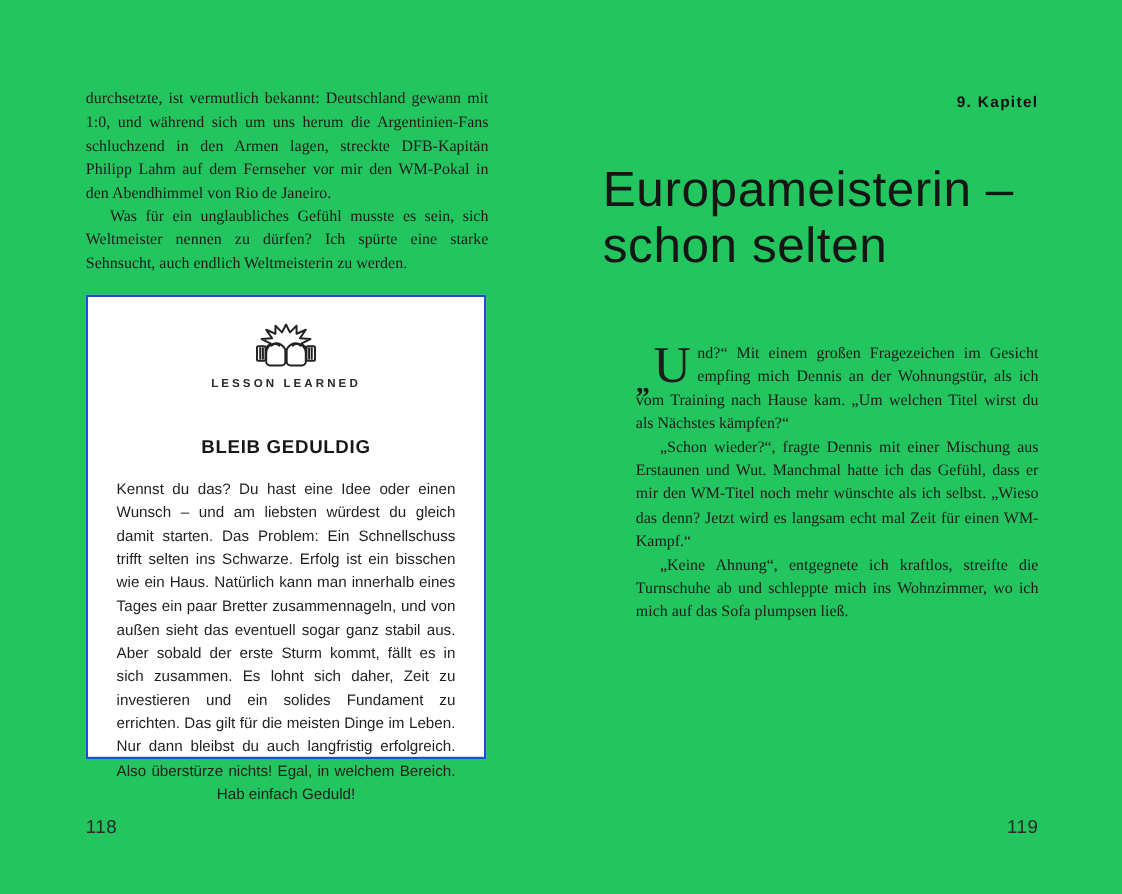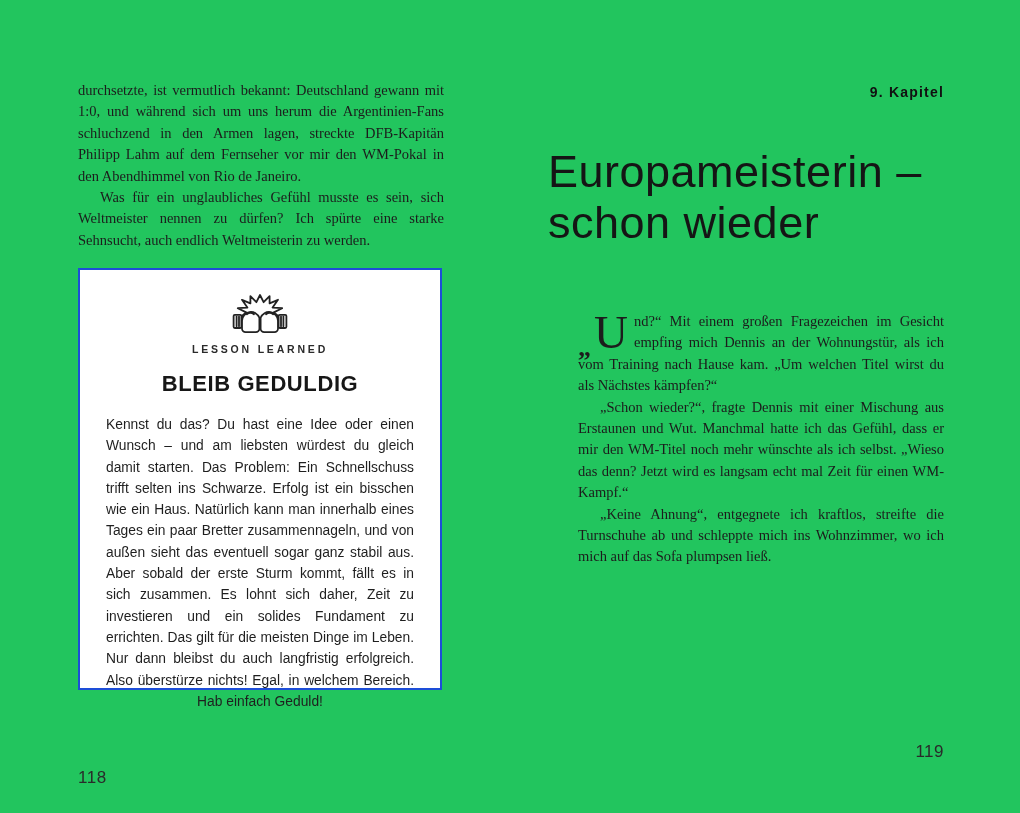--- a/index.html
+++ b/index.html
@@ -48,38 +48,38 @@
   .box-icon { display: block; margin: 2px auto 0 auto; }
   .box-kicker {
     margin-top: 5px;
     font-family: "Liberation Sans", sans-serif;
     font-size: 10.5px;
     font-weight: 600;
     letter-spacing: 2.8px;
     color: #2a2a2a;
   }
   .box-title {
-    margin-top: 16px;
+    margin-top: 42px;
     font-family: "Liberation Sans", sans-serif;
-    font-size: 22px;
+    font-size: 17px;
     font-weight: 700;
     letter-spacing: 0.6px;
     color: #171717;
   }
   .box-body {
     margin-top: 17px;
     font-family: "Liberation Sans", sans-serif;
     font-size: 13.8px;
     line-height: 21.3px;
     text-align: justify;
     text-align-last: center;
     -moz-text-align-last: center;
     color: #1f1f1f;
   }
-  .num-left { left: 78px; top: 768px; text-align: right; }
+  .num-left { left: 78px; top: 742px; text-align: right; }
 
   
   .kapitel {
     position: absolute;
     left: 578px; top: 84px;
     width: 366px;
     text-align: right;
     font-family: "Liberation Sans", sans-serif;
     font-size: 14px;
     font-weight: 700;
@@ -163,21 +163,21 @@
       <p class="box-body">Kennst du das? Du hast eine Idee oder einen Wunsch – und am liebsten würdest du gleich damit starten. Das Problem: Ein Schnellschuss trifft selten ins Schwarze. Erfolg ist ein bisschen wie ein Haus. Natürlich kann man innerhalb eines Tages ein paar Bretter zusammennageln, und von außen sieht das eventuell sogar ganz stabil aus. Aber sobald der erste Sturm kommt, fällt es in sich zusammen. Es lohnt sich daher, Zeit zu investieren und ein solides Fundament zu errichten. Das gilt für die meisten Dinge im Leben. Nur dann bleibst du auch langfristig erfolgreich. Also überstürze nichts! Egal, in welchem Bereich. Hab einfach Geduld!</p>
     </div>
 
     <div class="pagenum num-left">118</div>
   </section>
 
   <section>
 
     <div class="kapitel">9. Kapitel</div>
 
-    <h1 class="chapter-title"><span>Europameisterin –</span><br><span>schon wieder</span></h1>
+    <h1 class="chapter-title"><span>Europameisterin –</span><br><span>schon selten</span></h1>
 
     <div class="right-body">
       <p class="serif"><span class="dc-quote">„</span><span class="dc-letter">U</span><span>nd?“ Mit einem großen Fragezeichen im Gesicht empfing mich Dennis an der Wohnungstür, als ich vom Training nach Hause kam. „Um welchen Titel wirst du als Nächstes kämpfen?“</span></p>
       <p class="serif indent">„Schon wieder?“, fragte Dennis mit einer Mischung aus Erstaunen und Wut. Manchmal hatte ich das Gefühl, dass er mir den WM-Titel noch mehr wünschte als ich selbst. „Wieso das denn? Jetzt wird es langsam echt mal Zeit für einen WM-Kampf.“</p>
       <p class="serif indent">„Keine Ahnung“, entgegnete ich kraftlos, streifte die Turnschuhe ab und schleppte mich ins Wohnzimmer, wo ich mich auf das Sofa plumpsen ließ.</p>
     </div>
 
     <div class="pagenum num-right">119</div>
   </section>
 

